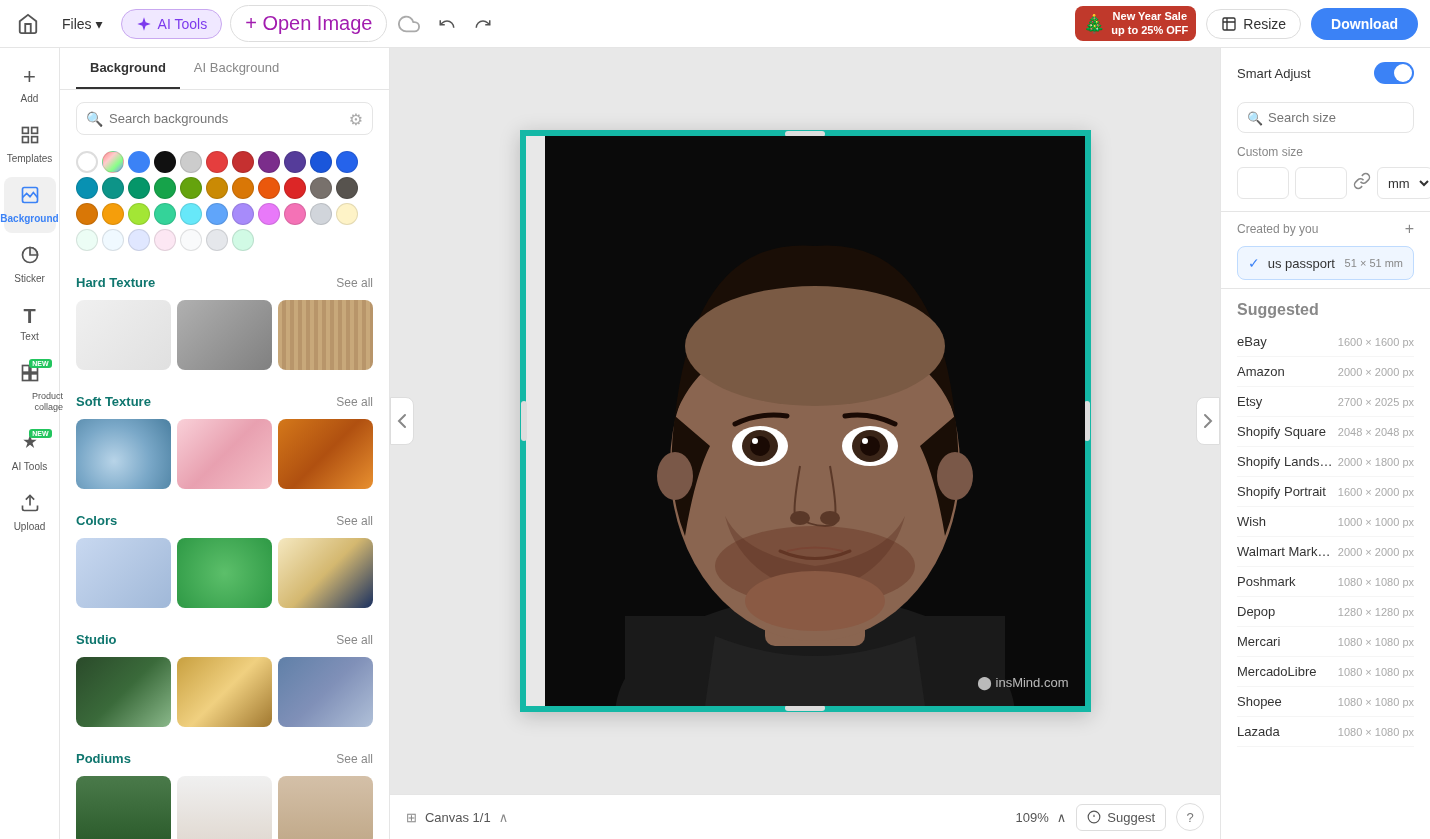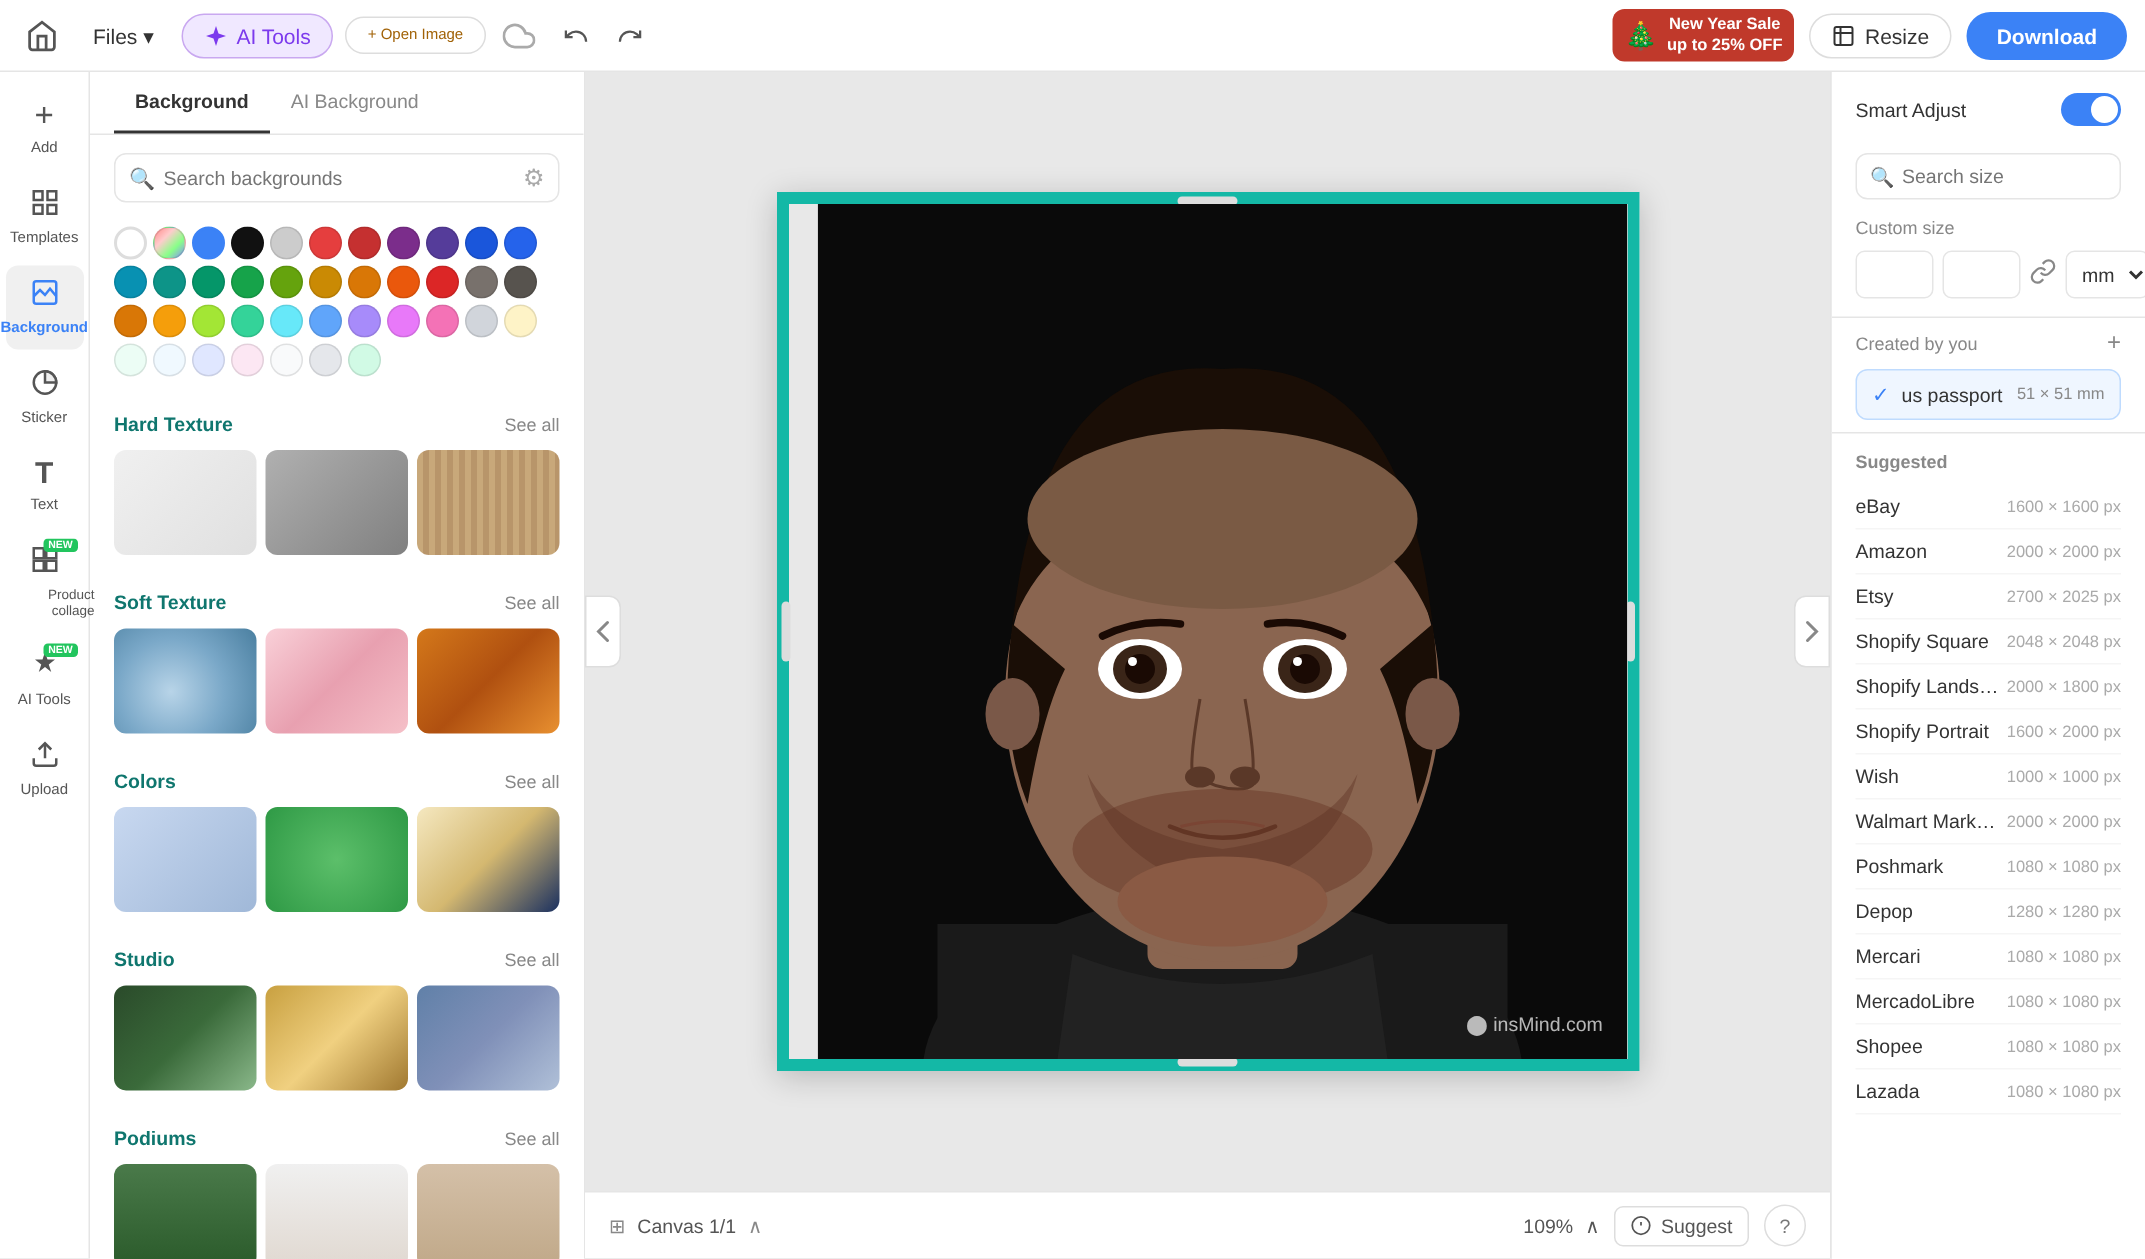--- a/index.html
+++ b/index.html
@@ -4,21 +4,21 @@
   <style>
     * { box-sizing: border-box; margin: 0; padding: 0; }
     body { font-family: -apple-system, BlinkMacSystemFont, 'Segoe UI', sans-serif; background: #f0f0f0; width: 1430px; height: 839px; overflow: hidden; display: flex; flex-direction: column; }
 
     
     .topbar { display: flex; align-items: center; background: #fff; height: 48px; padding: 0 12px; border-bottom: 1px solid #e5e5e5; gap: 4px; flex-shrink: 0; }
     .topbar-left { display: flex; align-items: center; gap: 8px; flex: 1; }
     .home-icon { width: 32px; height: 32px; display: flex; align-items: center; justify-content: center; color: #555; cursor: pointer; }
     .files-btn { display: flex; align-items: center; gap: 4px; padding: 6px 10px; border-radius: 6px; cursor: pointer; font-size: 14px; color: #333; }
     .ai-tools-btn { display: flex; align-items: center; gap: 6px; background: #f0e8ff; border: 1px solid #c9a8f0; border-radius: 20px; padding: 6px 14px; cursor: pointer; font-size: 14px; color: #7c3aed; font-weight: 500; }
-    .open-image-btn { display: flex; align-items: center; gap: 6px; background: #fff; border: 1px solid #ddd; border-radius: 20px; padding: 6px 14px; cursor: pointer; font-size: 10px; color: #a16207; font-weight: 500; text-align: center; }
+    .open-image-btn { display: flex; align-items: center; gap: 6px; background: #fff; border: 1px solid #ddd; border-radius: 20px; padding: 6px 14px; cursor: pointer; font-size: 20px; color: #a21caf; font-weight: 500; text-align: center; }
     .cloud-icon { width: 28px; height: 28px; display: flex; align-items: center; justify-content: center; color: #888; cursor: pointer; }
     .undo-redo { display: flex; gap: 4px; }
     .undo-btn, .redo-btn { width: 32px; height: 32px; display: flex; align-items: center; justify-content: center; border-radius: 6px; cursor: pointer; color: #555; }
     .topbar-right { display: flex; align-items: center; gap: 10px; }
     .promo-banner { background: #c0392b; border-radius: 8px; padding: 4px 8px; display: flex; align-items: center; gap: 6px; cursor: pointer; }
     .promo-text { color: #fff; font-size: 11px; font-weight: 700; line-height: 1.2; text-align: center; }
     .resize-btn { display: flex; align-items: center; gap: 6px; border: 1px solid #ddd; border-radius: 20px; padding: 6px 14px; cursor: pointer; font-size: 14px; color: #333; background: #fff; }
     .download-btn { background: #3b82f6; color: #fff; border: none; border-radius: 20px; padding: 8px 20px; font-size: 14px; font-weight: 600; cursor: pointer; }
 
     
@@ -54,21 +54,21 @@
     .section { padding: 12px 16px; }
     .section-header { display: flex; justify-content: space-between; align-items: center; margin-bottom: 10px; }
     .section-title { font-size: 13px; font-weight: 600; color: #0f766e; }
     .see-all { font-size: 12px; color: #888; cursor: pointer; }
     .texture-grid { display: grid; grid-template-columns: repeat(3, 1fr); gap: 6px; }
     .texture-item { border-radius: 8px; overflow: hidden; height: 70px; cursor: pointer; background: #f0f0f0; }
 
     
     .canvas-area { flex: 1; background: #e8e8e8; display: flex; flex-direction: column; position: relative; overflow: hidden; }
     .canvas-content { flex: 1; display: flex; align-items: center; justify-content: center; position: relative; }
-    .canvas-image-wrapper { position: relative; border: 8px solid #14b8a6; box-shadow: 0 4px 20px rgba(0,0,0,0.2); padding-left: 19px; }
+    .canvas-image-wrapper { position: relative; border: 6px solid #14b8a6; box-shadow: 0 4px 20px rgba(0,0,0,0.2); padding-left: 19px; }
     .canvas-image { width: 540px; height: 570px; background: #fff; display: flex; align-items: center; justify-content: center; position: relative; overflow: hidden; }
     .canvas-handle-top { position: absolute; top: -5px; left: 50%; transform: translateX(-50%); width: 40px; height: 6px; background: #ddd; border-radius: 3px; cursor: ns-resize; }
     .canvas-handle-bottom { position: absolute; bottom: -5px; left: 50%; transform: translateX(-50%); width: 40px; height: 6px; background: #ddd; border-radius: 3px; cursor: ns-resize; }
     .canvas-handle-left { position: absolute; left: -5px; top: 50%; transform: translateY(-50%); width: 6px; height: 40px; background: #ddd; border-radius: 3px; cursor: ew-resize; }
     .canvas-handle-right { position: absolute; right: -5px; top: 50%; transform: translateY(-50%); width: 6px; height: 40px; background: #ddd; border-radius: 3px; cursor: ew-resize; }
     .watermark { position: absolute; bottom: 16px; right: 16px; color: rgba(255,255,255,0.7); font-size: 13px; font-weight: 500; }
 
     
     .collapse-btn { position: absolute; right: -14px; top: 50%; transform: translateY(-50%); width: 24px; height: 48px; background: #fff; border: 1px solid #ddd; border-radius: 0 8px 8px 0; display: flex; align-items: center; justify-content: center; cursor: pointer; z-index: 10; color: #888; }
 
@@ -106,21 +106,21 @@
     .created-section { padding: 8px 16px; border-top: 1px solid #e5e5e5; }
     .created-label { font-size: 12px; color: #888; margin-bottom: 8px; display: flex; justify-content: space-between; align-items: center; }
     .add-icon { color: #888; cursor: pointer; font-size: 16px; }
     .preset-item { display: flex; align-items: center; gap: 8px; padding: 8px 10px; border-radius: 8px; cursor: pointer; background: #eff6ff; border: 1px solid #bfdbfe; }
     .preset-check { color: #3b82f6; font-size: 14px; }
     .preset-name { font-size: 13px; color: #333; font-weight: 500; }
     .preset-dims { font-size: 11px; color: #888; margin-left: auto; }
 
     
     .suggested-section { padding: 12px 16px; border-top: 1px solid #e5e5e5; }
-    .suggested-label { font-size: 12px; color: #888; margin-bottom: 8px; font-weight: 600; }
+    .suggested-label { font-size: 16px; color: #888; margin-bottom: 8px; font-weight: 600; }
     .suggested-item { display: flex; align-items: center; justify-content: space-between; padding: 7px 0; cursor: pointer; border-bottom: 1px solid #f5f5f5; }
 
     
     .hard-tex-1 { background: linear-gradient(135deg, #f0f0f0, #e0e0e0); }
     .hard-tex-2 { background: linear-gradient(135deg, #b0b0b0, #808080); }
     .hard-tex-3 { background: repeating-linear-gradient(90deg, #c8a87a 0px, #c8a87a 4px, #b8956a 4px, #b8956a 8px); }
     .soft-tex-1 { background: radial-gradient(circle at 40% 60%, #b8d4e8, #7aa8c8, #4a7fa0); }
     .soft-tex-2 { background: linear-gradient(135deg, #f9d0d8, #e8a0b0, #f5c0c8); }
     .soft-tex-3 { background: linear-gradient(135deg, #d4781a, #b05010, #e89030); }
     .color-1 { background: linear-gradient(135deg, #c8d8f0, #a0b8d8); }

